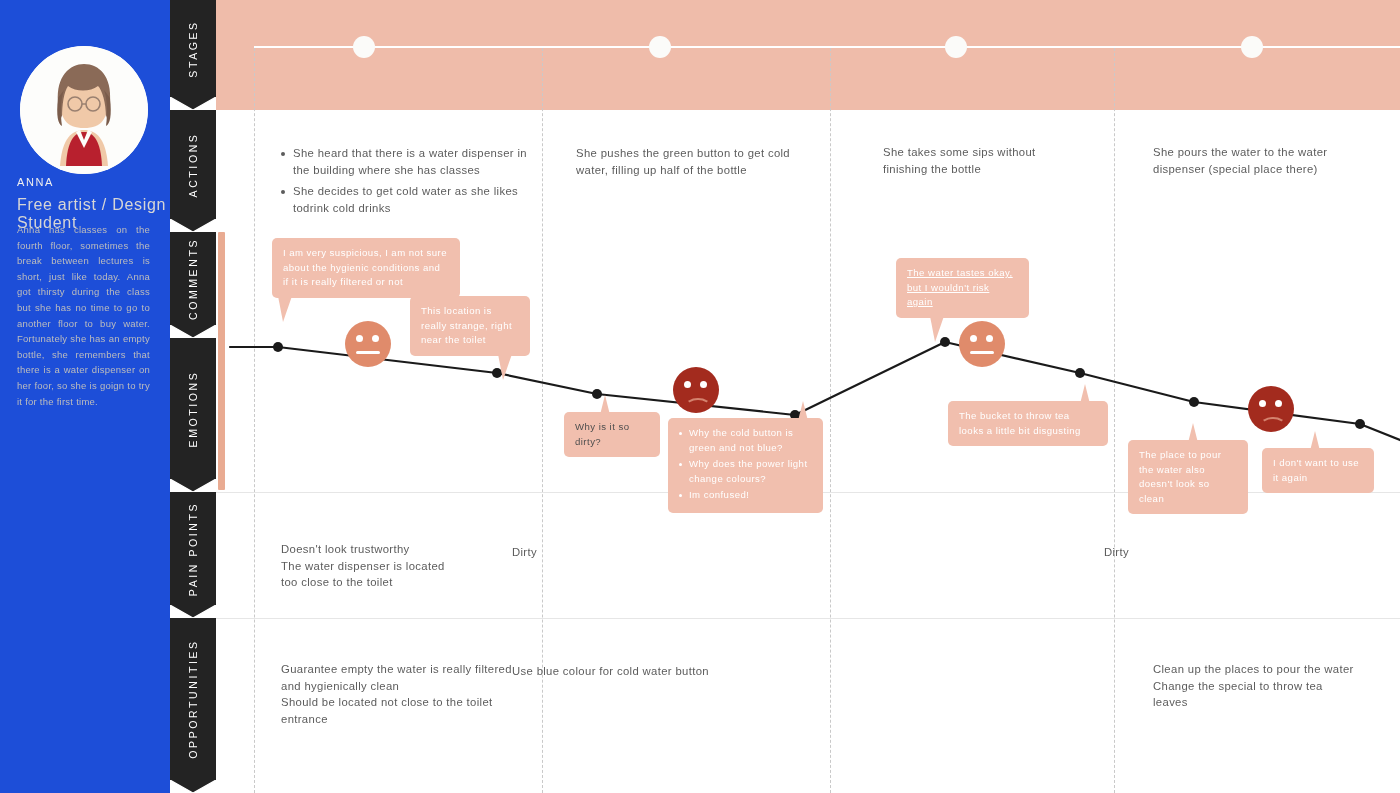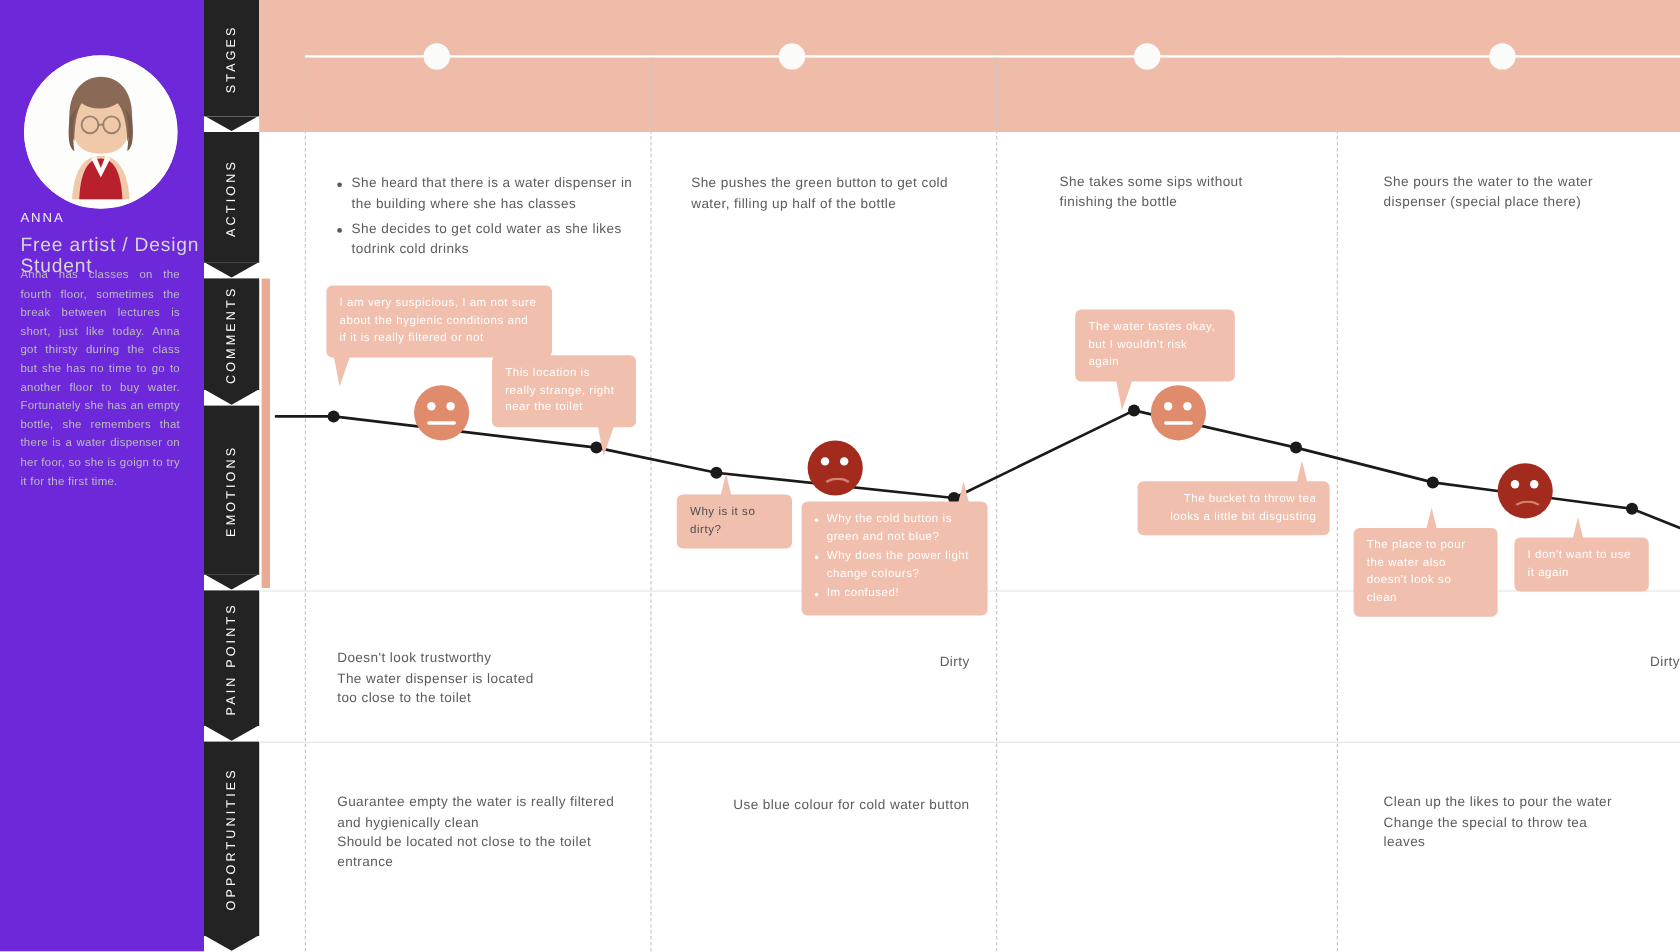--- a/index.html
+++ b/index.html
@@ -6,21 +6,21 @@
   body{
     width:1400px;height:793px;overflow:hidden;background:#ffffff;
     font-family:"Liberation Sans", sans-serif;
     -webkit-font-smoothing:antialiased;
   }
   #app{position:relative;width:1400px;height:793px;}
 
   
   .persona-panel{
     position:absolute;left:0;top:0;width:170px;height:793px;
-    background:#6d28d9;
+    background:#1d4ed8;
   }
   .avatar-wrap{position:absolute;left:20px;top:46px;width:128px;height:128px;}
   .avatar-circle{
     position:absolute;inset:0;border-radius:50%;background:#fdfdfb;overflow:hidden;
   }
   .persona-name{
     position:absolute;left:17px;top:176px;width:140px;
     color:#efefef;font-size:11px;letter-spacing:1.6px;
   }
   .persona-role{
@@ -82,21 +82,21 @@
 
   .vdash{
     position:absolute;width:0;border-left:1.4px dashed #c9c9c9;
   }
   .hrule{position:absolute;left:0;width:1184px;height:1px;background:#e6e6e6;}
 
   .cell-text{
     position:absolute;color:#5c5c5c;font-size:11.3px;line-height:16.5px;
     letter-spacing:0.35px;
   }
-  .cell-text.center{text-align:right;}
+  .cell-text.center{text-align:left;}
   .bullets{margin:0;padding:0;list-style:none;}
   .bullets li{position:relative;padding-left:12px;margin-bottom:5px;}
   .bullets li:before{
     content:"";position:absolute;left:0;top:6.5px;
     width:4px;height:4px;border-radius:50%;background:#5c5c5c;
   }
 
   
   .emotion-layer{position:absolute;left:0;top:0;width:1184px;height:793px;pointer-events:none;}
   .bubble{
@@ -278,21 +278,21 @@
         <div class="cell-text" style="left: 65px; top: 661px; width: 260px;">
           <div>Guarantee empty the water is really filtered</div>
           <div>and hygienically clean</div>
           <div>Should be located not close to the toilet</div>
           <div>entrance</div>
         </div>
         <div class="cell-text center" style="left: 296px; top: 663px; width: 296px;">
           <div>Use blue colour for cold water button</div>
         </div>
         <div class="cell-text" style="left: 937px; top: 661px; width: 240px;">
-          <div>Clean up the likes to pour the water</div>
+          <div>Clean up the places to pour the water</div>
           <div>Change the special to throw tea</div>
           <div>leaves</div>
         </div>
       </div>
 
     <svg class="emotion-layer" width="1184" height="793">
       <polyline id="emotion-line" fill="none" stroke="#1a1a1a" stroke-width="2.2" stroke-linejoin="round" stroke-linecap="round" points="14,347 62,347 281,373 381,394 579,415 729,342 864,373 978,402 1144,424 1184,440"></polyline>
       <g id="emotion-dots">
           <circle cx="62" cy="347" r="5" fill="#1a1a1a"></circle>
           <circle cx="281" cy="373" r="5" fill="#1a1a1a"></circle>
@@ -341,25 +341,25 @@
           <span class="tail up" style="left: 36px; top: -17px;"></span>
         </div>
         <div class="bubble" style="left: 452px; top: 418px; width: 155px;">
           <ul>
             <li>Why the cold button is green and not blue?</li>
             <li>Why does the power light change colours?</li>
             <li>Im confused!</li>
           </ul>
           <span class="tail up" style="left: 130px; top: -17px;"></span>
         </div>
-        <div class="bubble" style="left: 680px; top: 258px; width: 133px;">
+        <div class="bubble" style="left: 680px; top: 258px; width: 133px; text-decoration: underline;">
           <div>The water tastes okay, but I wouldn't risk again</div>
           <span class="tail down" style="left: 34px; bottom: -24px;"></span>
         </div>
-        <div class="bubble" style="left: 732px; top: 401px; width: 160px; text-align: right;">
+        <div class="bubble" style="left: 732px; top: 401px; width: 160px;">
           <div>The bucket to throw tea looks a little bit disgusting</div>
           <span class="tail up" style="left: 132px; top: -17px;"></span>
         </div>
         <div class="bubble" style="left: 912px; top: 440px; width: 120px;">
           <div>The place to pour the water also doesn't look so clean</div>
           <span class="tail up" style="left: 60px; top: -17px;"></span>
         </div>
         <div class="bubble" style="left: 1046px; top: 448px; width: 112px;">
           <div>I don't want to use it again</div>
           <span class="tail up" style="left: 48px; top: -17px;"></span>

